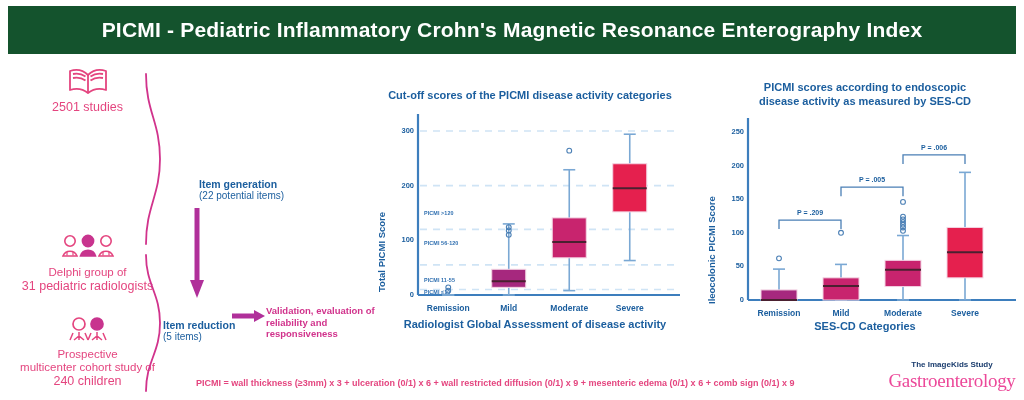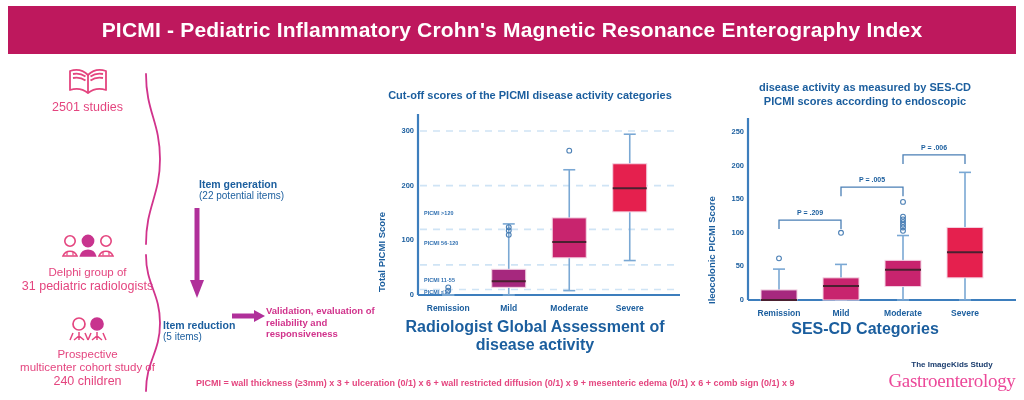--- a/index.html
+++ b/index.html
@@ -6,21 +6,21 @@
   body{
     width:1024px;height:400px;background:#ffffff;overflow:hidden;
     font-family:"Liberation Sans",sans-serif;
     position:relative;
   }
   .root{position:absolute;inset:0;}
 
   
   .header{
     position:absolute;left:8px;top:6px;width:1008px;height:48px;
-    background:#be185d;display:flex;align-items:center;justify-content:center;
+    background:#14532d;display:flex;align-items:center;justify-content:center;
   }
   .header-title{
     color:#ffffff;font-size:21px;font-weight:bold;letter-spacing:.2px;
     white-space:nowrap;
   }
 
   
   .flow{position:absolute;left:0;top:62px;width:175px;height:338px;}
   .flow-item{position:absolute;width:175px;text-align:center;color:#e4457f;}
   .flow-icon{height:34px;display:flex;align-items:center;justify-content:center;margin-bottom:2px;}
@@ -52,21 +52,21 @@
   .chart{position:absolute;}
   .chart-title{
     position:absolute;color:#1b5e9e;font-weight:bold;font-size:11px;
     text-align:center;line-height:14px;
   }
   .axis-y-label{
     position:absolute;color:#1b5e9e;font-weight:bold;font-size:9.5px;
     transform:rotate(-90deg);transform-origin:left top;white-space:nowrap;
   }
   .axis-x-label{
-    position:absolute;color:#1b5e9e;font-weight:bold;font-size:16px;
+    position:absolute;color:#1b5e9e;font-weight:bold;font-size:11px;
     text-align:center;
   }
   .tick{
     position:absolute;color:#1b5e9e;font-size:7.5px;font-weight:bold;
     text-align:right;white-space:nowrap;
   }
   .catlabel{
     position:absolute;color:#1b5e9e;font-size:8.5px;font-weight:bold;
     text-align:center;white-space:nowrap;
   }
@@ -238,22 +238,22 @@
       <div class="cutlabel" style="left:54px;top:197.234375px;">PICMI 11-55</div>
       <div class="cutlabel" style="left:54px;top:208.71875px;">PICMI ≤10</div>
       <div class="catlabel" style="left:34.25px;top:223px;width:88px;">Remission</div>
       <div class="catlabel" style="left:94.75px;top:223px;width:88px;">Mild</div>
       <div class="catlabel" style="left:155.25px;top:223px;width:88px;">Moderate</div>
       <div class="catlabel" style="left:215.75px;top:223px;width:88px;">Severe</div>
     </div>
 
   <div class="chart" id="chart2" style="left:700px;top:72px;width:324px;height:268px;">
     <div class="chart-title" id="c2-title" style="left:20px;top:8px;width:290px;">
+        <div>PICMI scores according to endoscopic</div>
         <div>disease activity as measured by SES-CD</div>
-        <div>PICMI scores according to endoscopic</div>
       </div>
     <div class="axis-y-label" id="c2-ylabel" style="left:6px;top:232px;">Ileocolonic PICMI Score</div>
     <div class="axis-x-label" id="c2-xlabel" style="left:20px;top:248px;width:290px;">SES-CD Categories</div>
     <svg class="plotsvg" id="c2-svg" width="324" height="268">
         <line x1="48" y1="46" x2="48" y2="228" stroke="#3d7ebd" stroke-width="2.2"></line>
         <line x1="48" y1="228" x2="316" y2="228" stroke="#3d7ebd" stroke-width="2.2"></line>
         <line x1="79" y1="197.09923664122138" x2="79" y2="228" stroke="#7aa8d4" stroke-width="1.6"></line>
         <line x1="73" y1="197.09923664122138" x2="85" y2="197.09923664122138" stroke="#7aa8d4" stroke-width="1.6"></line>
         <line x1="73" y1="228" x2="85" y2="228" stroke="#7aa8d4" stroke-width="1.6"></line>
         <rect x="61" y="217.9236641221374" width="36" height="10.07633587786259" fill="#a6287e" stroke="#f3d4e3" stroke-width="1"></rect>

